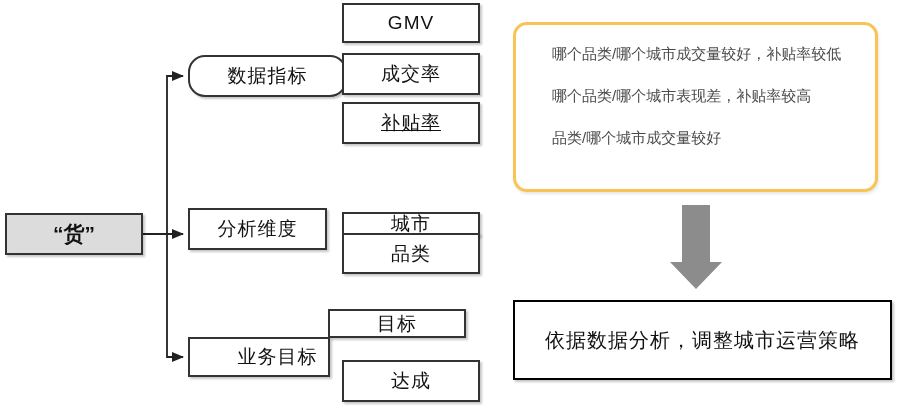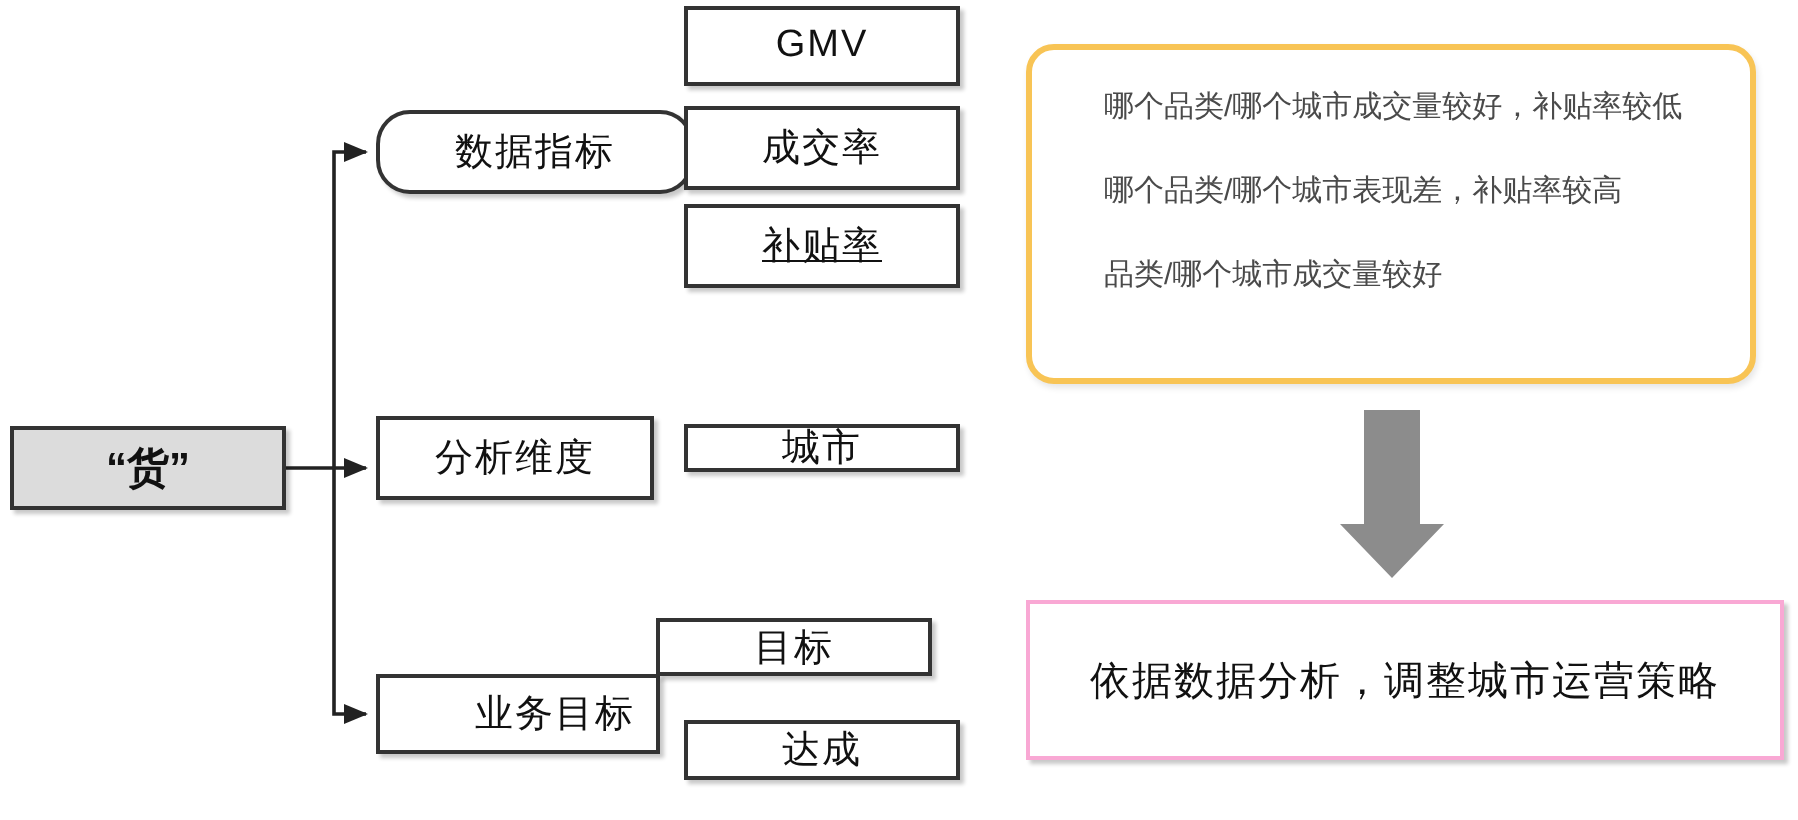--- a/index.html
+++ b/index.html
@@ -62,21 +62,21 @@
     color: #4a4a4a;
     line-height: 16px;
     white-space: nowrap;
   }
   .conclusion-box {
     position: absolute;
     box-sizing: border-box;
     left: 513px; top: 300px;
     width: 379px; height: 80px;
     background: #ffffff;
-    border: 2px solid #f9a8d4;
+    border: 2px solid #000000;
     box-shadow: 2px 2px 2px rgba(0,0,0,0.22);
     display: flex;
     align-items: center;
     justify-content: center;
     font-size: 20px;
     font-weight: 500;
     color: #111111;
     letter-spacing: 1px;
     white-space: nowrap;
   }
@@ -106,23 +106,24 @@
 
   <div class="node" style="left:188px; top:55px; width:159px; height:42px;border-radius:17px;">数据指标</div>
   <div class="node" style="left:188px; top:208px; width:139px; height:42px;">分析维度</div>
   <div class="node" style="left:188px; top:337px; width:142px; height:40px;padding-left:37px;">业务目标</div>
 
   <div class="node" style="left:342px; top:53px; width:138px; height:42px;">成交率</div>
   <div class="node" style="left:342px; top:3px; width:138px; height:40px;">GMV</div>
   <div class="node" style="left:342px; top:102px; width:138px; height:42px;text-decoration:underline;">补贴率</div>
 
   <div class="node" style="left:342px; top:183px; width:138px; height:24px;margin-top:29px;">城市</div>
+  <div class="node" style="left:342px; top:233px; width:138px; height:41px;">品类</div>
 
   <div class="node" style="left:328px; top:309px; width:138px; height:29px;">目标</div>
-  <div class="node" style="left:342px; top:360px; width:138px; height:30px;">达成</div>
+  <div class="node" style="left:342px; top:360px; width:138px; height:42px;">达成</div>
 
   <div class="questions-panel">
     <div class="question-line">哪个品类/哪个城市成交量较好，补贴率较低</div>
     <div class="question-line">哪个品类/哪个城市表现差，补贴率较高</div>
     <div class="question-line">品类/哪个城市成交量较好</div>
   </div>
 
   <div class="conclusion-box">依据数据分析，调整城市运营策略</div>
 
 </div>

